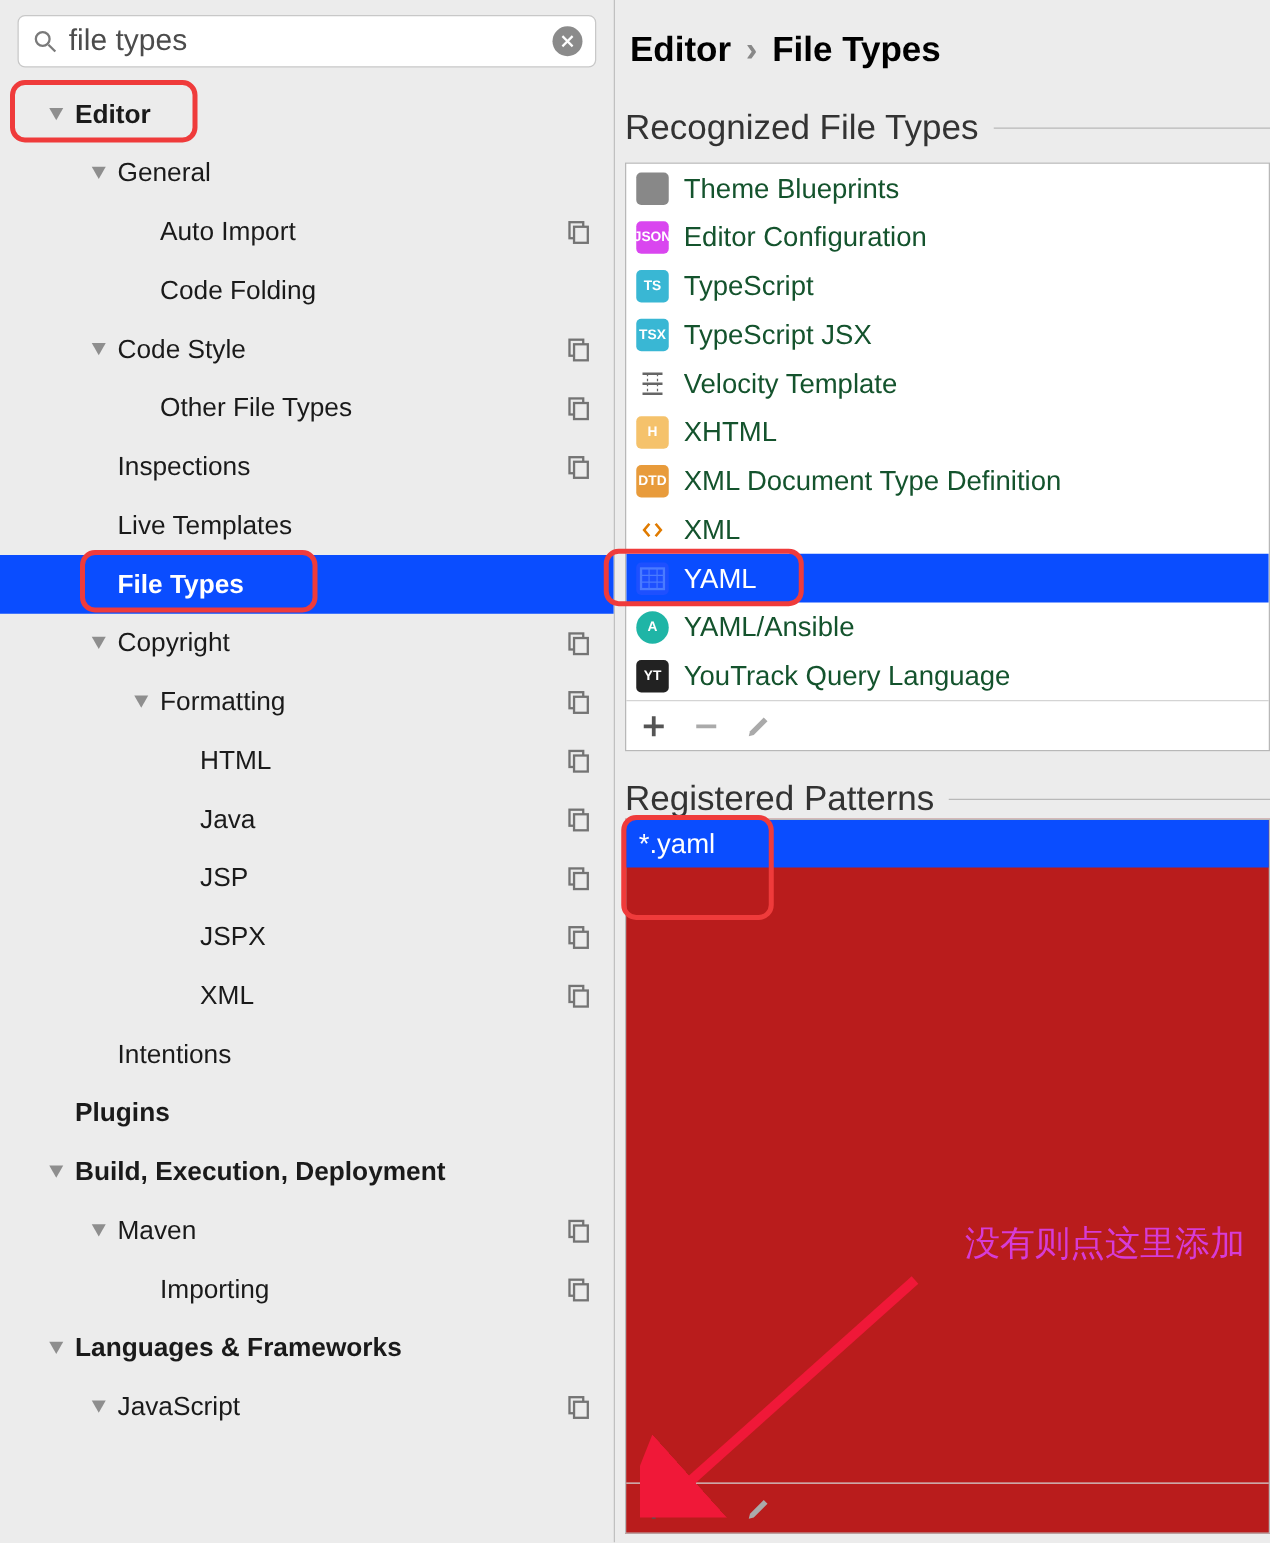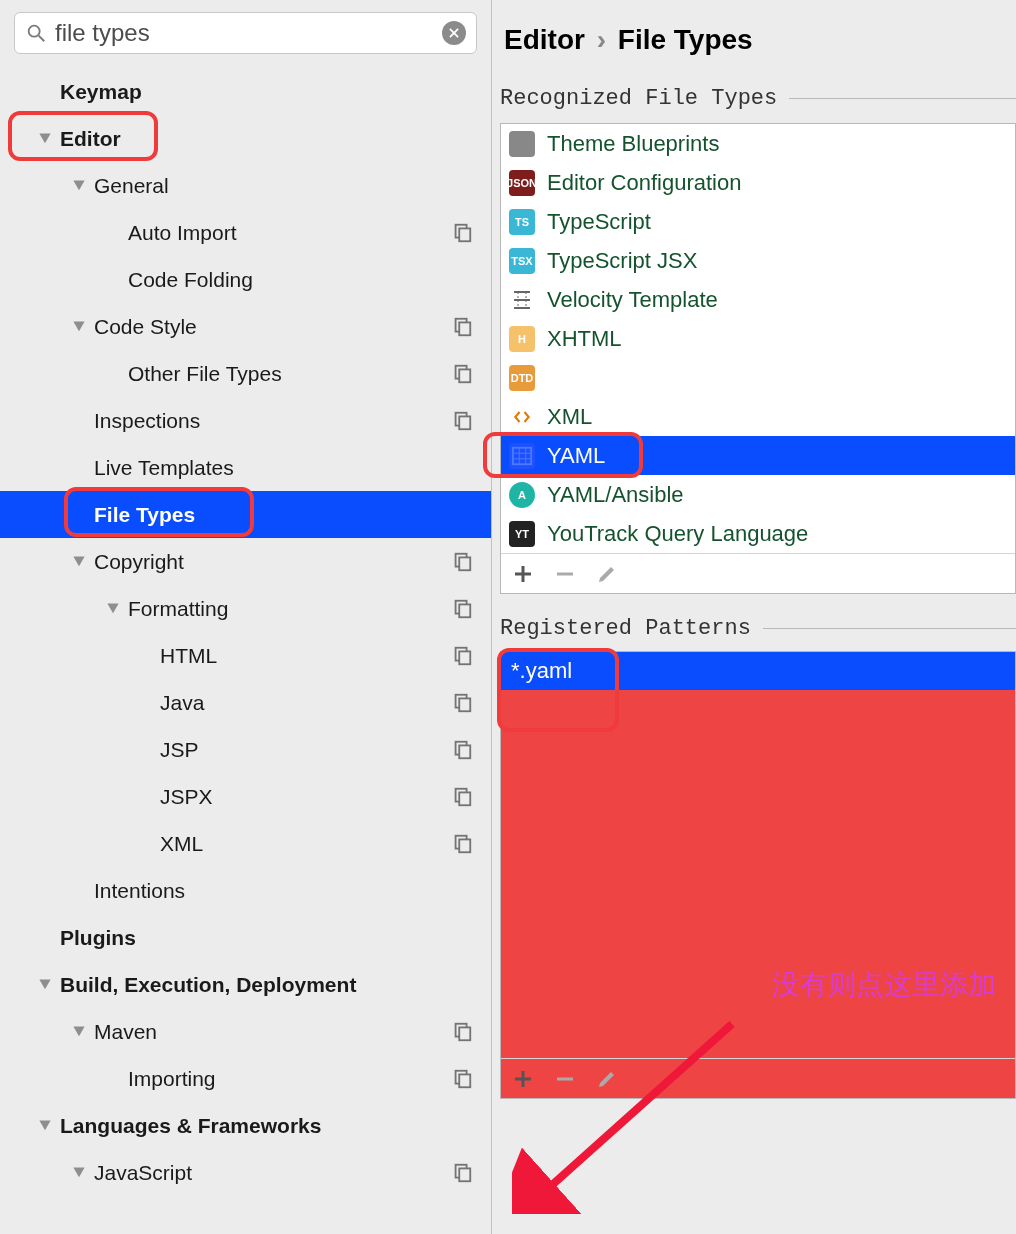--- a/index.html
+++ b/index.html
@@ -23,35 +23,35 @@
 .tree-row.selected .lbl { color: #fff; font-weight: 700; }
 
 
 .redbox { position: absolute; border: 4px solid #ef3b3b; border-radius: 12px; pointer-events: none; }
 
 
 .right-panel { flex: 1; height: 100%; padding: 24px 0 0 8px; display: flex; flex-direction: column; position: relative; }
 .crumb { font-size: 28px; font-weight: 700; padding-left: 4px; }
 .crumb .sep { color: #888; margin: 0 4px; }
 
-.section-title { font-size: 22px; color: #333; margin-top: 30px; display: flex; align-items: center; font-family: Liberation Mono, monospace; }
+.section-title { font-size: 28px; color: #333; margin-top: 30px; display: flex; align-items: center; }
 .section-title .line { flex: 1; height: 1px; background: #b8b8b8; margin-left: 12px; }
 
 .listwrap { margin-top: 12px; background: #fff; border: 1px solid #b8b8b8; position: relative; }
 .ft-list { max-height: 472px; overflow: hidden; }
 .ft-row { display: flex; align-items: center; height: 39px; padding-left: 8px; }
 .ft-row .ico { width: 26px; height: 26px; margin-right: 12px; border-radius: 4px; display: flex; align-items: center; justify-content: center; font-size: 11px; font-weight: 700; color: #fff; flex: 0 0 auto; }
 .ft-row .nm { color: #14532d; font-size: 22px; }
 .ft-row.selected { background: #0a4dff; }
 .ft-row.selected .nm { color: #fff; }
 
 .toolbar { height: 40px; display: flex; align-items: center; padding-left: 10px; gap: 18px; border-top: 1px solid #d4d4d4; }
 .toolbar .btn { width: 24px; height: 24px; color: #555; cursor: pointer; }
 
-.pat-list { background: #ef4444; border: 1px solid #b8b8b8; margin-top: 10px; height: 448px; display: flex; flex-direction: column; position: relative; }
+.pat-list { background: #b91c1c; border: 1px solid #b8b8b8; height: 572px; display: flex; flex-direction: column; position: relative; }
 .pat-rows { flex: 1; }
 .pat-row { height: 38px; display: flex; align-items: center; padding-left: 10px; font-size: 22px; }
 .pat-row.selected { background: #0a4dff; color: #fff; }
 
 
 .anno-text { position: absolute; color: #d63cd6; font-size: 28px; }
 .arrow { position: absolute; pointer-events: none; }
 
 svg { display: block; }
 </style>
@@ -68,23 +68,20 @@
       <input type="text" value="file types" style="">
       <div class="clear">
         <svg viewBox="0 0 24 24" width="14" height="14">
             <line x1="5" y1="5" x2="19" y2="19" stroke="#fff" stroke-width="3"></line>
             <line x1="19" y1="5" x2="5" y2="19" stroke="#fff" stroke-width="3"></line>
           </svg>
       </div>
     </div>
   </div>
   <div class="tree" id="tree">
-      <div class="tree-row bold" style="padding-left: 60px;">
-        <span class="lbl">Keymap</span>
-      </div>
       <div class="tree-row bold" style="padding-left: 38px; position: relative;">
         <span class="tw">
           <svg viewBox="0 0 10 10">
             <path d="M1 1 L9 1 L5 8 Z" fill="currentColor"></path>
           </svg>
         </span>
         <span class="lbl">Editor</span>
         <div class="redbox" style="left: 8px; top: -4px; height: 50px; width: 150px;"></div>
       </div>
       <div class="tree-row" style="padding-left: 72px;">
@@ -291,21 +288,21 @@
       <div class="line"></div>
   </div>
 
   <div class="listwrap">
     <div class="ft-list" id="ftlist">
         <div class="ft-row">
           <span class="ico" style="background: rgb(136, 136, 136);"></span>
           <span class="nm">Theme Blueprints</span>
         </div>
         <div class="ft-row">
-          <span class="ico" style="background: #7f1d1d;">JSON</span>
+          <span class="ico" style="background: #d946ef;">JSON</span>
           <span class="nm">Editor Configuration</span>
         </div>
         <div class="ft-row">
           <span class="ico" style="background: rgb(57, 183, 212);">TS</span>
           <span class="nm">TypeScript</span>
         </div>
         <div class="ft-row">
           <span class="ico" style="background: rgb(57, 183, 212);">TSX</span>
           <span class="nm">TypeScript JSX</span>
         </div>
@@ -317,20 +314,21 @@
             </svg>
           </span>
           <span class="nm">Velocity Template</span>
         </div>
         <div class="ft-row">
           <span class="ico" style="background: rgb(245, 194, 107);">H</span>
           <span class="nm">XHTML</span>
         </div>
         <div class="ft-row">
           <span class="ico" style="background: rgb(232, 155, 59);">DTD</span>
+          <span class="nm">XML Document Type Definition</span>
         </div>
         <div class="ft-row">
           <span class="ico" style="background: rgb(255, 255, 255);">
             <svg viewBox="0 0 24 24" width="20" height="20">
               <path d="M9 6 L4 12 L9 18 M15 6 L20 12 L15 18" fill="none" stroke="#e07b00" stroke-width="2.5"></path>
             </svg>
           </span>
           <span class="nm">XML</span>
         </div>
         <div class="ft-row selected">
@@ -398,21 +396,21 @@
         </div>
       <div class="btn" style="color:#aaa">
           <svg viewBox="0 0 24 24">
             <path d="M4 20 L8 19 L19 8 L16 5 L5 16 Z" fill="currentColor"></path>
           </svg>
         </div>
     </div>
     <div id="pat-redbox" class="redbox" style="left:-4px; top:-4px; width:122px; height:84px;"></div>
   </div>
 
-  <div class="anno-text" style="right:20px; bottom:230px;">没有则点这里添加</div>
+  <div class="anno-text" style="right:20px; bottom:220px;">没有则点这里添加</div>
   <svg class="arrow" style="left:20px; bottom:20px; width:260px; height:200px;" viewBox="0 0 260 200">
     <defs>
         <marker id="ah" markerWidth="12" markerHeight="12" refX="2" refY="6" orient="auto">
           <path d="M0,0 L12,6 L0,12 Z" fill="#f01838"></path>
         </marker>
       </defs>
     <line x1="220" y1="10" x2="30" y2="180" stroke="#f01838" stroke-width="8" marker-end="url(#ah)"></line>
   </svg>
 </div>
 

